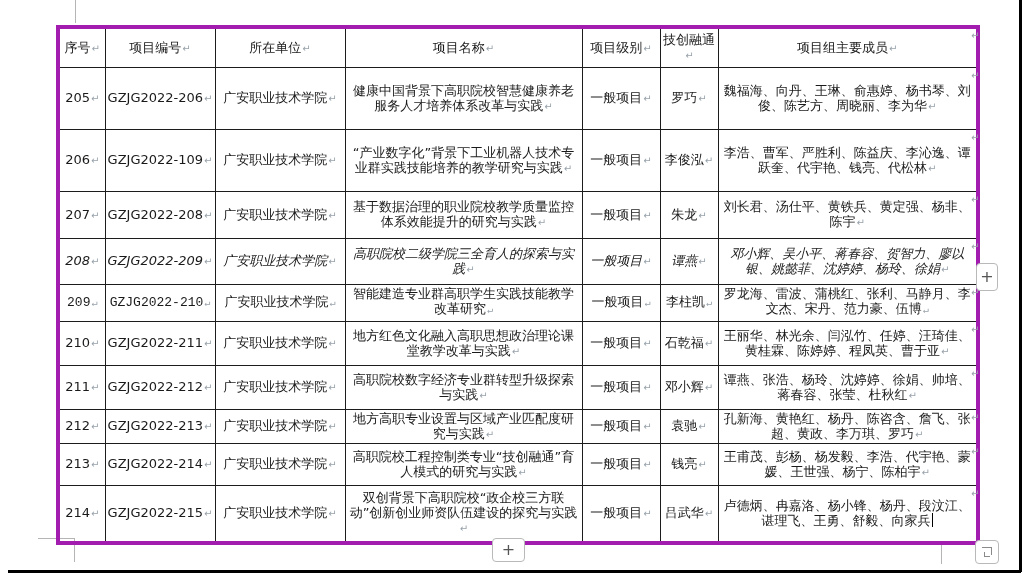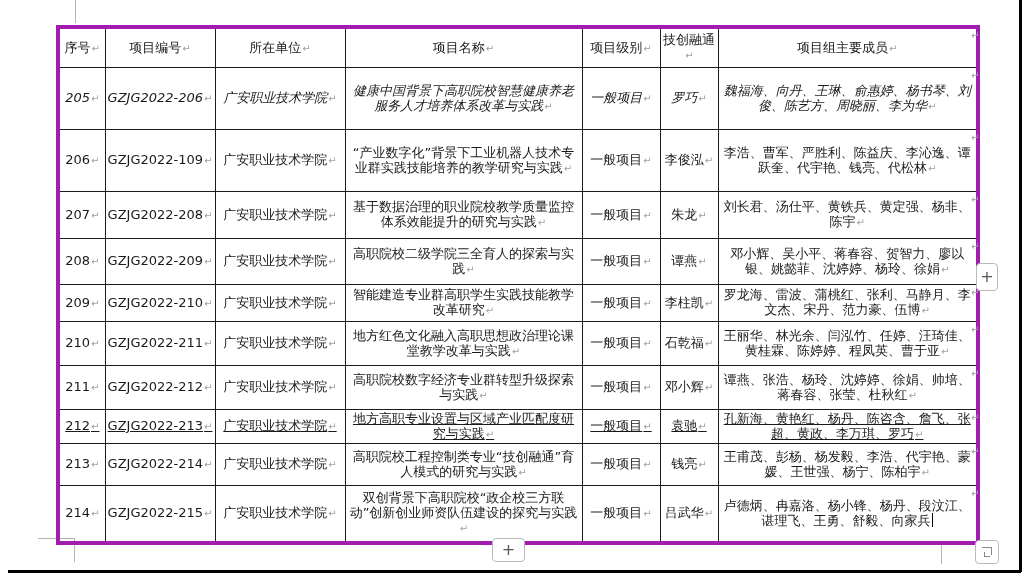--- a/index.html
+++ b/index.html
@@ -92,21 +92,21 @@
         <th><span class="t">序号</span><span class="pm">↵</span></th>
         <th><span class="t">项目编号</span><span class="pm">↵</span></th>
         <th><span class="t">所在单位</span><span class="pm">↵</span></th>
         <th><span class="t">项目名称</span><span class="pm">↵</span></th>
         <th><span class="t">项目级别</span><span class="pm">↵</span></th>
         <th><span class="t">技创融通</span><span class="pm">↵</span></th>
         <th><span class="t">项目组主要成员</span><span class="pm">↵</span></th>
       </tr>
     </thead>
     <tbody id="tbody">
-        <tr style="height: 62px; font-style: italic;">
+        <tr style="height: 62px;">
       <td><span class="t">205</span><span class="pm">↵</span></td>
       <td><span class="t">GZJG2022-206</span><span class="pm">↵</span></td>
       <td><span class="t">广安职业技术学院</span><span class="pm">↵</span></td>
       <td><span class="t">健康中国背景下高职院校智慧健康养老服务人才培养体系改革与实践</span><span class="pm">↵</span></td>
       <td><span class="t">一般项目</span><span class="pm">↵</span></td>
       <td><span class="t">罗巧</span><span class="pm">↵</span></td>
       <td><span class="t">魏福海、向丹、王琳、俞惠婷、杨书琴、刘俊、陈艺方、周晓丽、李为华</span><span class="pm">↵</span></td>
     </tr>
         <tr style="height: 62px; margin-left: 40px;">
       <td><span class="t">206</span><span class="pm">↵</span></td>
@@ -119,30 +119,30 @@
     </tr>
         <tr style="height: 47px;">
       <td><span class="t">207</span><span class="pm">↵</span></td>
       <td><span class="t">GZJG2022-208</span><span class="pm">↵</span></td>
       <td><span class="t">广安职业技术学院</span><span class="pm">↵</span></td>
       <td><span class="t">基于数据治理的职业院校教学质量监控体系效能提升的研究与实践</span><span class="pm">↵</span></td>
       <td><span class="t">一般项目</span><span class="pm">↵</span></td>
       <td><span class="t">朱龙</span><span class="pm">↵</span></td>
       <td><span class="t">刘长君、汤仕平、黄铁兵、黄定强、杨非、陈宇</span><span class="pm">↵</span></td>
     </tr>
-        <tr style="height: 46px;">
+        <tr style="height: 46px; font-style: italic;">
       <td><span class="t">208</span><span class="pm">↵</span></td>
       <td><span class="t">GZJG2022-209</span><span class="pm">↵</span></td>
       <td><span class="t">广安职业技术学院</span><span class="pm">↵</span></td>
       <td><span class="t">高职院校二级学院三全育人的探索与实践</span><span class="pm">↵</span></td>
       <td><span class="t">一般项目</span><span class="pm">↵</span></td>
       <td><span class="t">谭燕</span><span class="pm">↵</span></td>
       <td><span class="t">邓小辉、吴小平、蒋春容、贺智力、廖以银、姚懿菲、沈婷婷、杨玲、徐娟</span><span class="pm">↵</span></td>
     </tr>
-        <tr style="height: 37px;">
+        <tr style="height: 37px; font-family: Liberation Mono, monospace;">
       <td><span class="t">209</span><span class="pm">↵</span></td>
       <td><span class="t">GZJG2022-210</span><span class="pm">↵</span></td>
       <td><span class="t">广安职业技术学院</span><span class="pm">↵</span></td>
       <td><span class="t">智能建造专业群高职学生实践技能教学改革研究</span><span class="pm">↵</span></td>
       <td><span class="t">一般项目</span><span class="pm">↵</span></td>
       <td><span class="t">李柱凯</span><span class="pm">↵</span></td>
       <td><span class="t">罗龙海、雷波、蒲桃红、张利、马静月、李文杰、宋丹、范力豪、伍博</span><span class="pm">↵</span></td>
     </tr>
         <tr style="height: 44px;">
       <td><span class="t">210</span><span class="pm">↵</span></td>
@@ -155,21 +155,21 @@
     </tr>
         <tr style="height: 44px;">
       <td><span class="t">211</span><span class="pm">↵</span></td>
       <td><span class="t">GZJG2022-212</span><span class="pm">↵</span></td>
       <td><span class="t">广安职业技术学院</span><span class="pm">↵</span></td>
       <td><span class="t">高职院校数字经济专业群转型升级探索与实践</span><span class="pm">↵</span></td>
       <td><span class="t">一般项目</span><span class="pm">↵</span></td>
       <td><span class="t">邓小辉</span><span class="pm">↵</span></td>
       <td><span class="t">谭燕、张浩、杨玲、沈婷婷、徐娟、帅培、蒋春容、张莹、杜秋红</span><span class="pm">↵</span></td>
     </tr>
-        <tr style="height: 29px; text-decoration: underline;">
+        <tr style="height: 29px;">
       <td><span class="t">212</span><span class="pm">↵</span></td>
       <td><span class="t">GZJG2022-213</span><span class="pm">↵</span></td>
       <td><span class="t">广安职业技术学院</span><span class="pm">↵</span></td>
       <td><span class="t">地方高职专业设置与区域产业匹配度研究与实践</span><span class="pm">↵</span></td>
       <td><span class="t">一般项目</span><span class="pm">↵</span></td>
       <td><span class="t">袁驰</span><span class="pm">↵</span></td>
       <td><span class="t">孔新海、黄艳红、杨丹、陈咨含、詹飞、张超、黄政、李万琪、罗巧</span><span class="pm">↵</span></td>
     </tr>
         <tr style="height: 42px;">
       <td><span class="t">213</span><span class="pm">↵</span></td>

